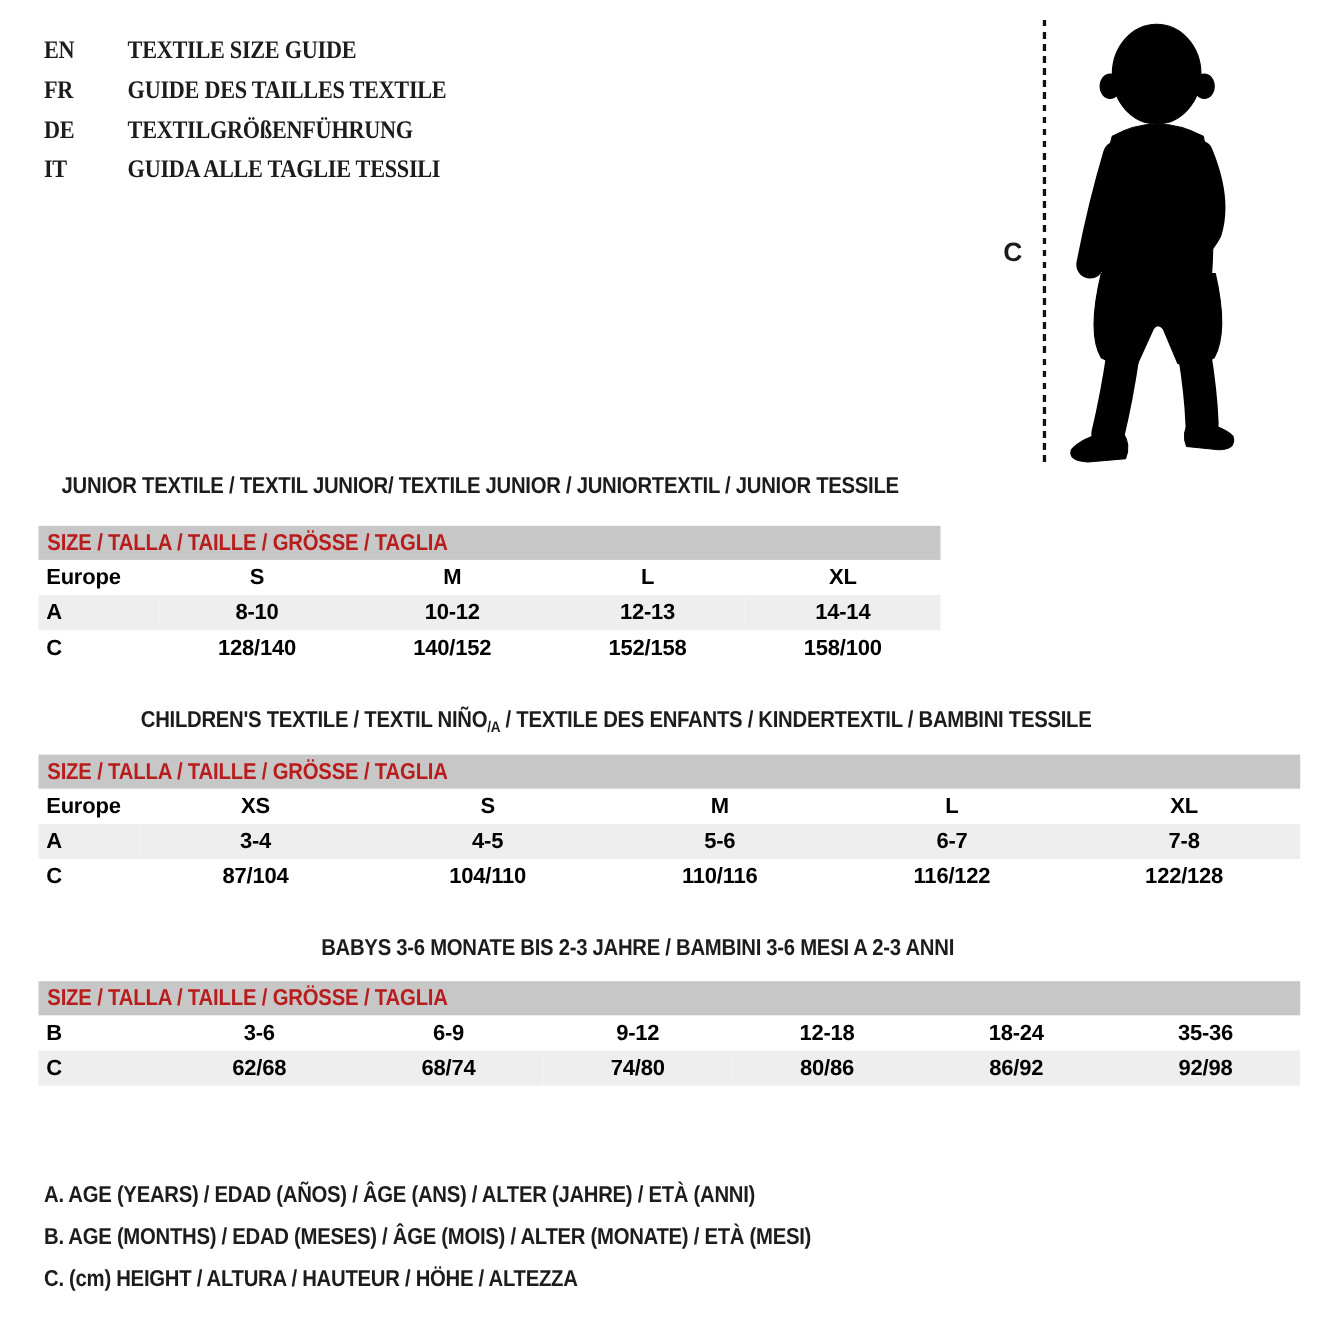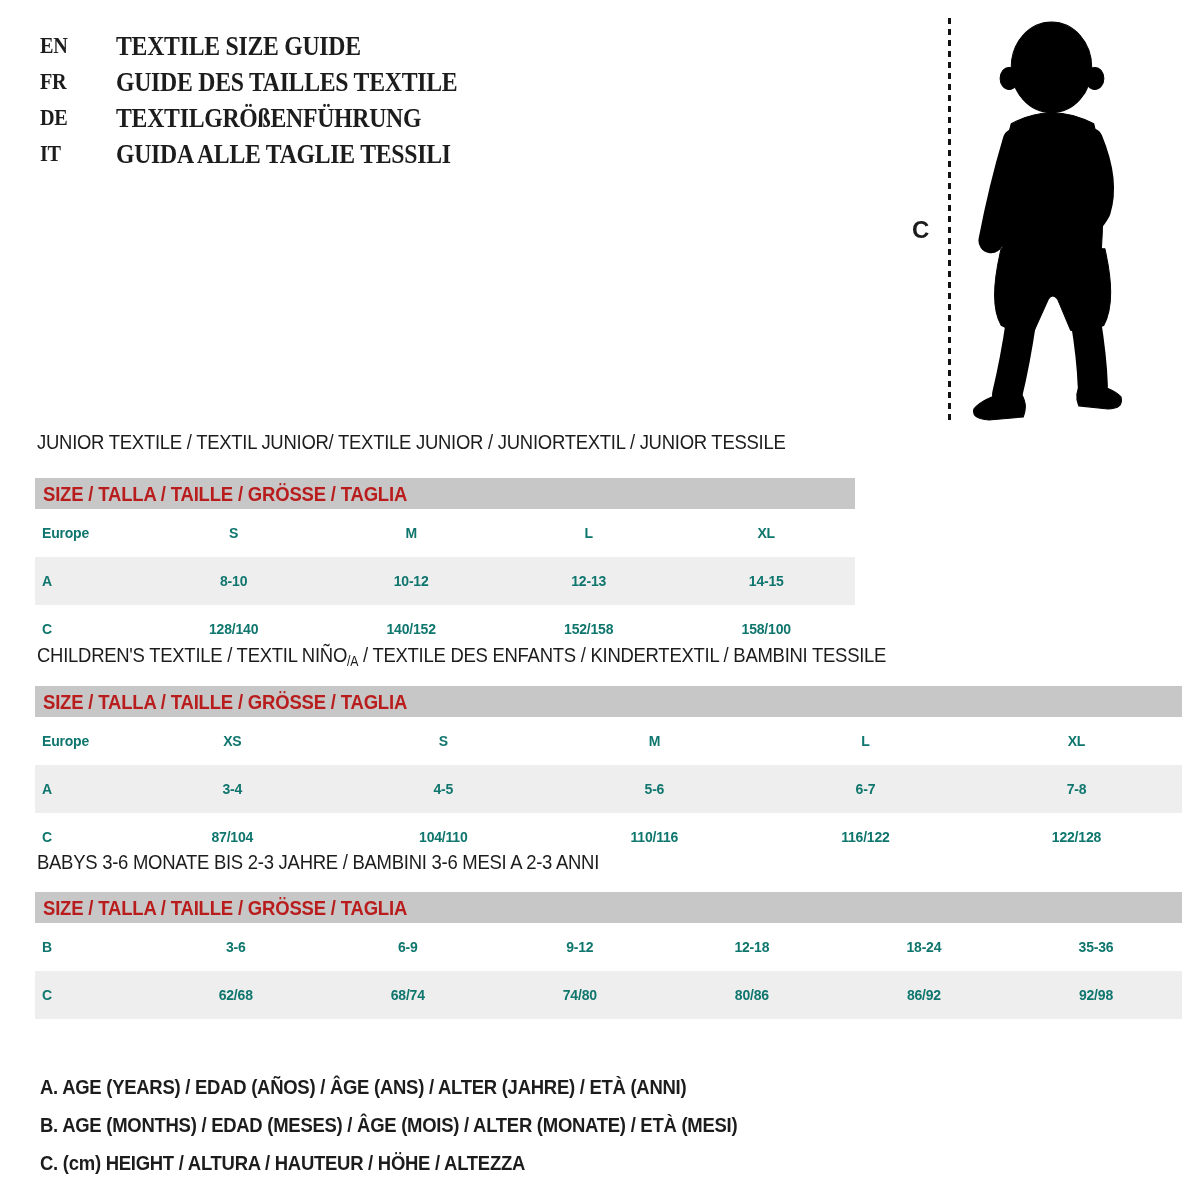--- a/index.html
+++ b/index.html
@@ -5,42 +5,42 @@
   html,body { margin:0; padding:0; background:#ffffff; }
   body { width:1200px; height:1200px; font-family:"Liberation Sans", sans-serif; color:#1c1c1c; }
   .page { position:relative; width:1200px; height:1200px; background:#ffffff; overflow:hidden; }
 
   .cond { display:inline-block; transform:scaleX(0.88); transform-origin:0 50%; white-space:nowrap; }
 
   
   .lang-list { position:absolute; left:40px; top:28px;font-family:Liberation Serif, serif; }
   .lang-row { display:flex; height:36px; align-items:center; }
   .lang-code { width:76px; font-size:23px; font-weight:bold; letter-spacing:-0.3px; }
-  .lang-title { font-size:27px; font-weight:bold; letter-spacing:-0.3px; }
+  .lang-title { font-size:23px; font-weight:bold; letter-spacing:-0.3px; }
 
   
   .figure { position:absolute; left:900px; top:10px; width:260px; height:420px; }
   .c-label { position:absolute; left:12px; top:206px; font-size:24px; font-weight:bold; }
   .dash-line { position:absolute; left:48px; top:8px; width:3px; height:404px;
                background:repeating-linear-gradient(to bottom, #121212 0 6px, transparent 6px 11px); }
   .toddler { position:absolute; left:60px; top:5px; width:188px; height:408px; }
 
   
   .section { position:absolute; left:35px; }
   .sec-junior   { top:428px; width:820px; }
   .sec-children { top:641px; width:1147px; }
   .sec-babies   { top:848px; width:1147px; }
-  .tbl-title { font-size:21px; font-weight:normal; height:28px; line-height:28px; margin-left:2px; letter-spacing:-0.3px; }
+  .tbl-title { font-size:21px; font-weight:bold; height:28px; line-height:28px; margin-left:21px; letter-spacing:-0.3px;text-align:center; }
   .tbl-title .subsize { font-size:14px; vertical-align:-4px; }
   .sec-junior   table { margin-top:22px; }
   .sec-children table { margin-top:17px; }
   .sec-babies   table { margin-top:16px; }
 
   table { border-collapse:collapse; table-layout:fixed; width:100%; }
-  td { padding:0; font-size:14px; font-weight:bold; color:#0f766e; text-align:center; height:48px; letter-spacing:-0.2px; }
+  td { padding:0; font-size:20px; font-weight:bold; color:#000000; text-align:center; height:32px; letter-spacing:-0.2px; }
   tr.size-hdr td { background:#c7c7c7; text-align:left; padding-left:8px; font-size:21px; color:#b91c1c; height:31px; }
   tr.alt td { background:#eeeeee; }
   td.lbl { text-align:left; padding-left:7px; }
 
   
   .legend { position:absolute; left:40px; top:1068px; }
   .legend-line { height:38px; line-height:38px; font-size:21px; font-weight:bold; letter-spacing:-0.3px; }
 </style>
 </head>
 <body>
@@ -105,21 +105,21 @@
         <td>S</td>
         <td>M</td>
         <td>L</td>
         <td>XL</td>
       </tr>
       <tr class="alt">
         <td class="lbl">A</td>
         <td>8-10</td>
         <td>10-12</td>
         <td>12-13</td>
-        <td>14-15</td>
+        <td>14-14</td>
       </tr>
       <tr>
         <td class="lbl">C</td>
         <td>128/140</td>
         <td>140/152</td>
         <td>152/158</td>
         <td>158/100</td>
       </tr>
     </tbody>
       </table>

